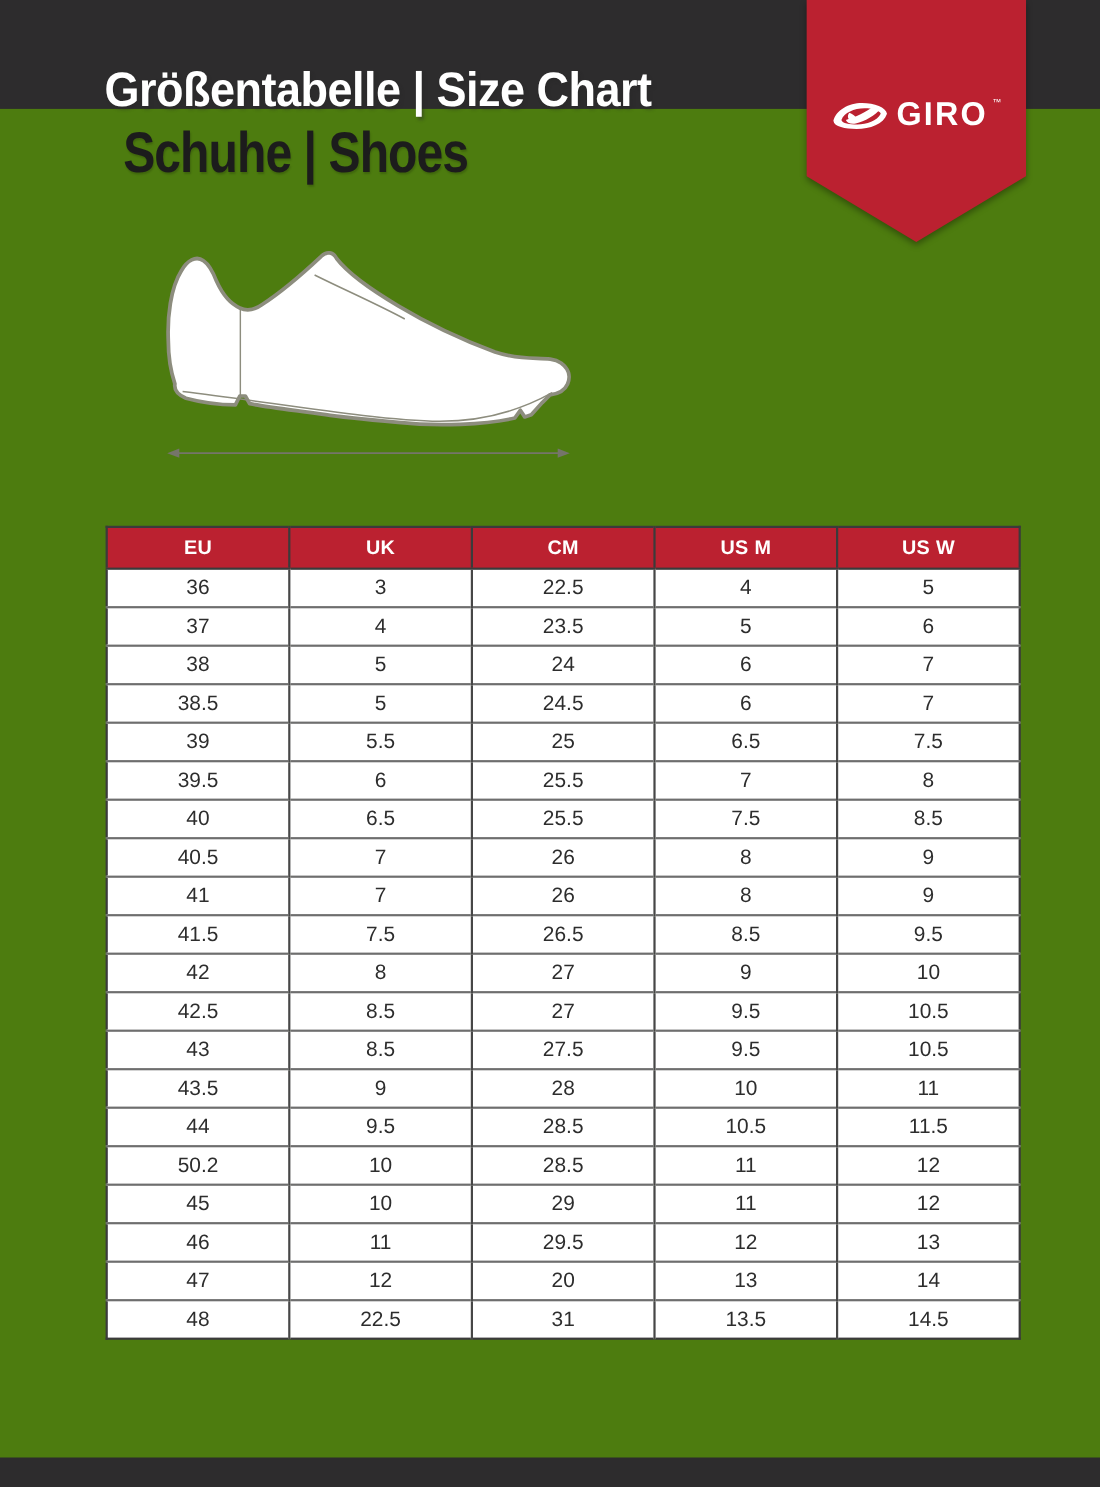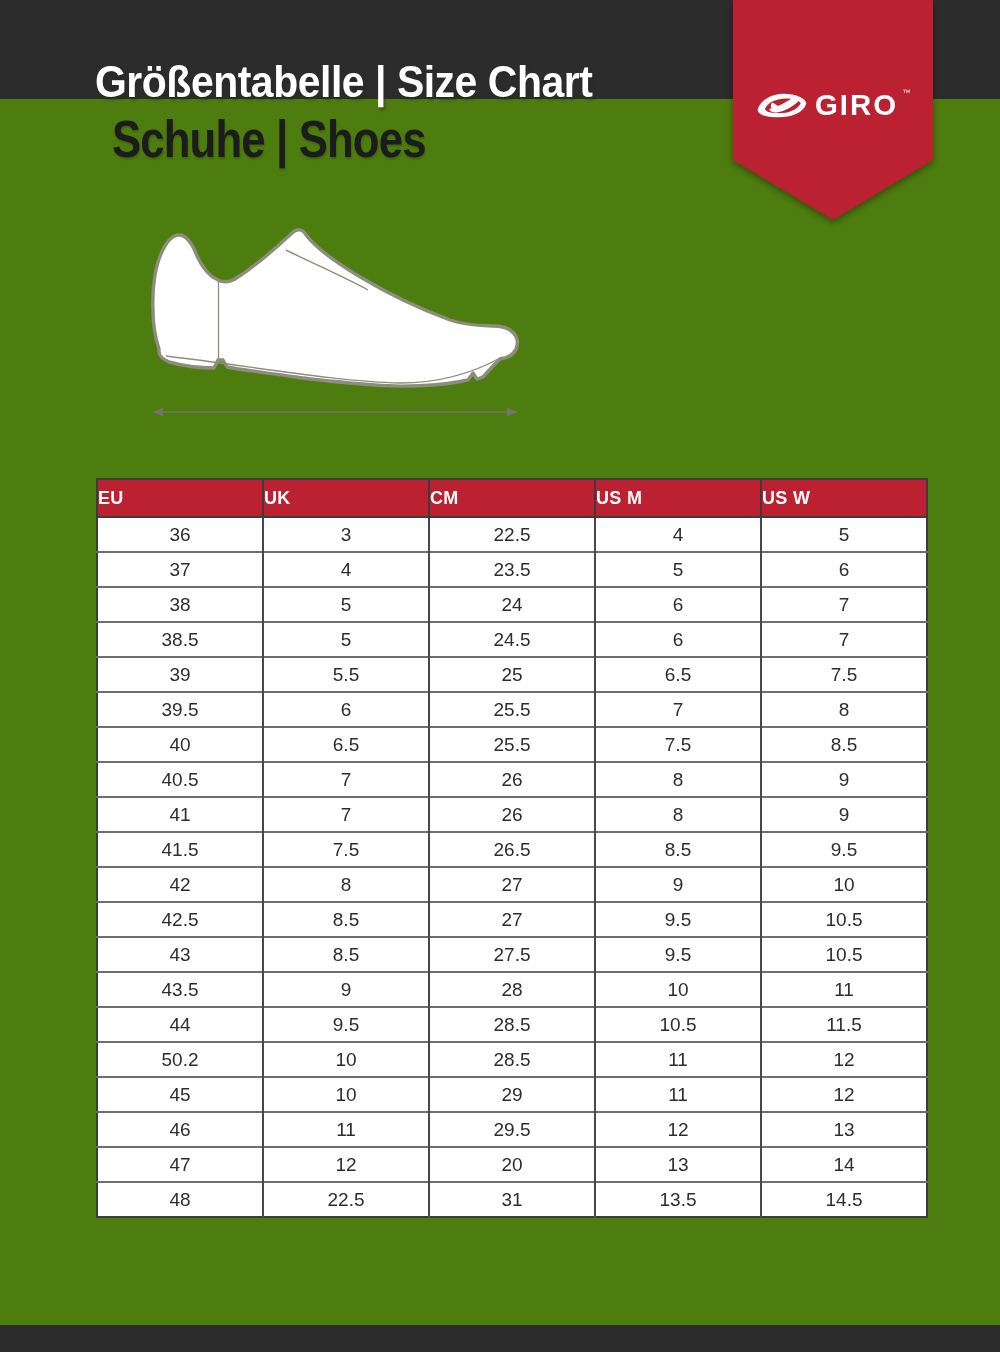--- a/index.html
+++ b/index.html
@@ -57,21 +57,21 @@
   .shoe-svg{position:absolute;left:100px;top:210px;}
   .size-table{
     position:absolute;left:96px;top:478px;width:832px;
     border-collapse:collapse;table-layout:fixed;
     border:2px solid #3b3b3b;
   }
   .size-table th{
     background:var(--brand-red);color:#ffffff;
     font-size:18px;font-weight:700;letter-spacing:0.3px;
     height:36px;border-left:2px solid #3b3b3b;border-bottom:2px solid #3b3b3b;
-    padding:0;text-align:left;
+    padding:0;text-align:center;
   }
   .size-table th:first-child{border-left:none;}
   .size-table td{
     height:33px;padding:0;text-align:center;
     font-size:19px;color:var(--cell-text);background:#ffffff;
     border-left:2px solid var(--table-border-dark);
     border-top:2px solid var(--table-border-gray);
   }
   .size-table td:first-child{border-left:none;}
 </style>

